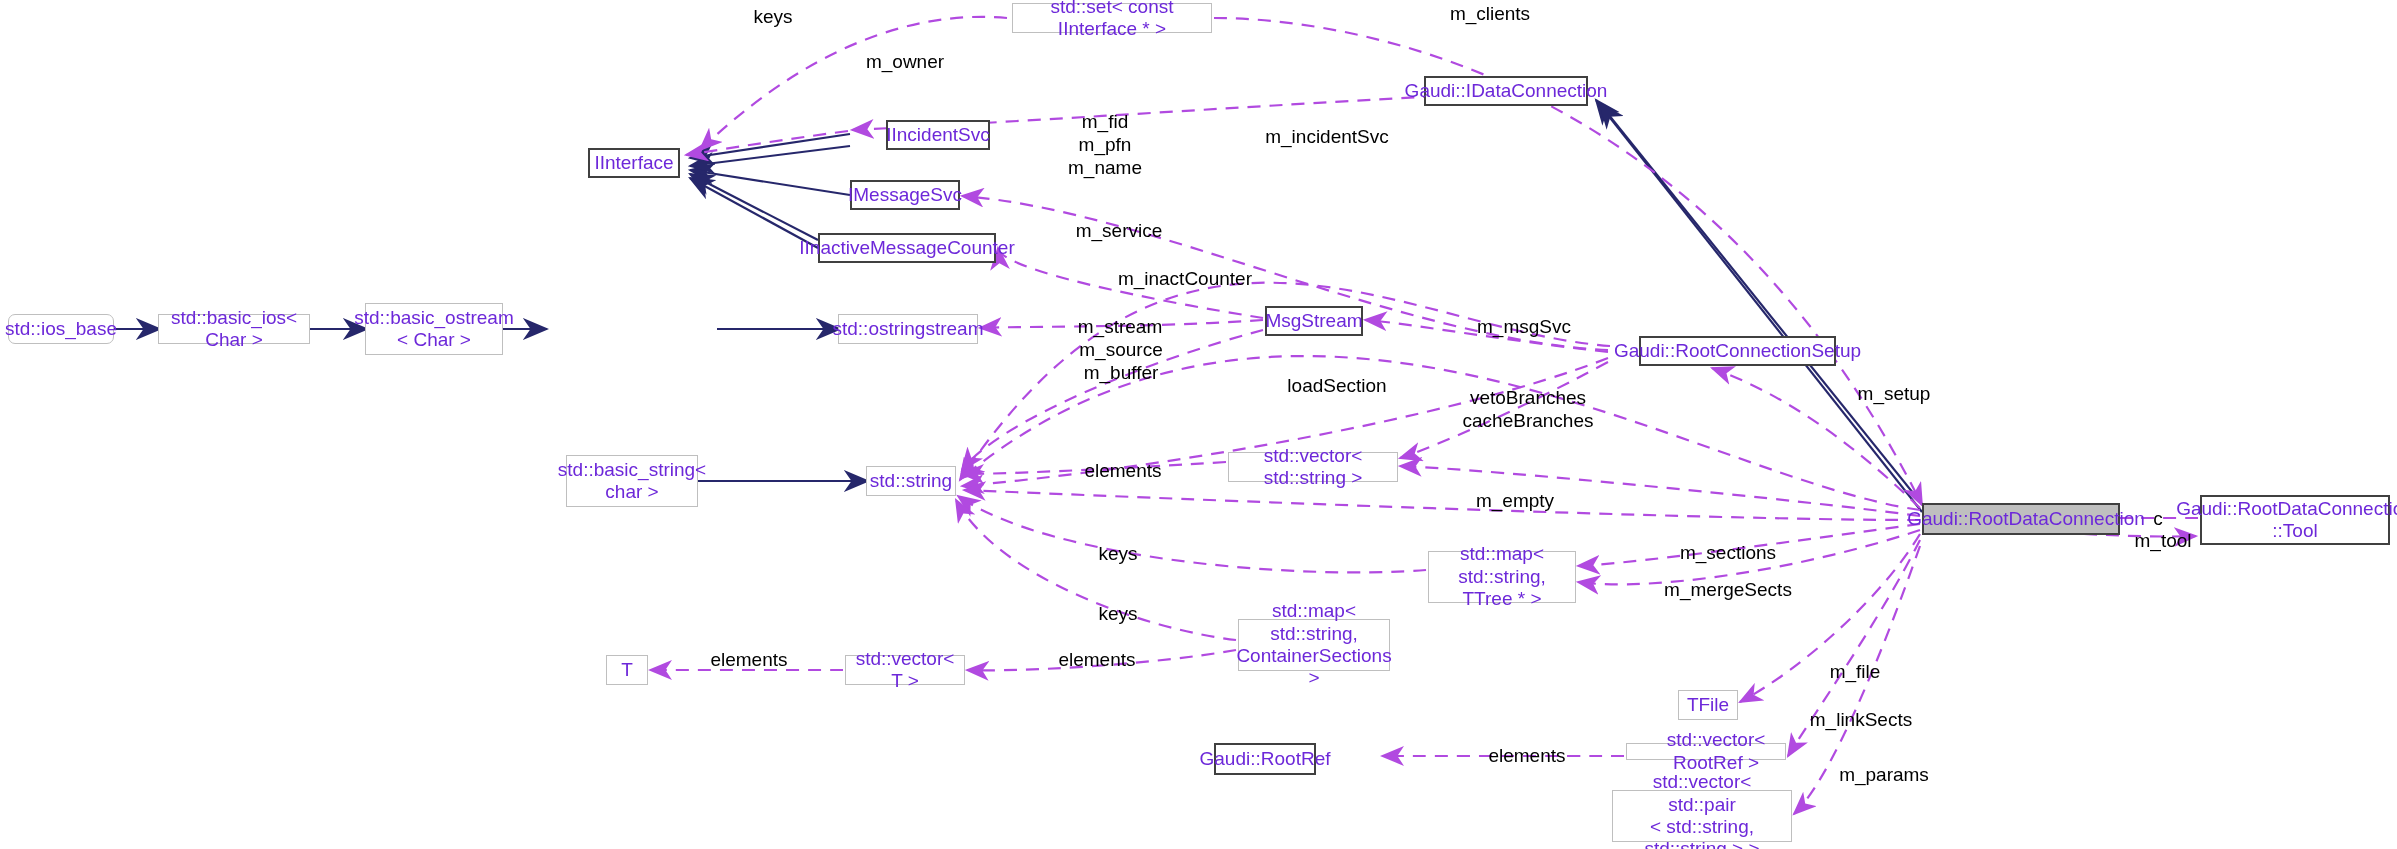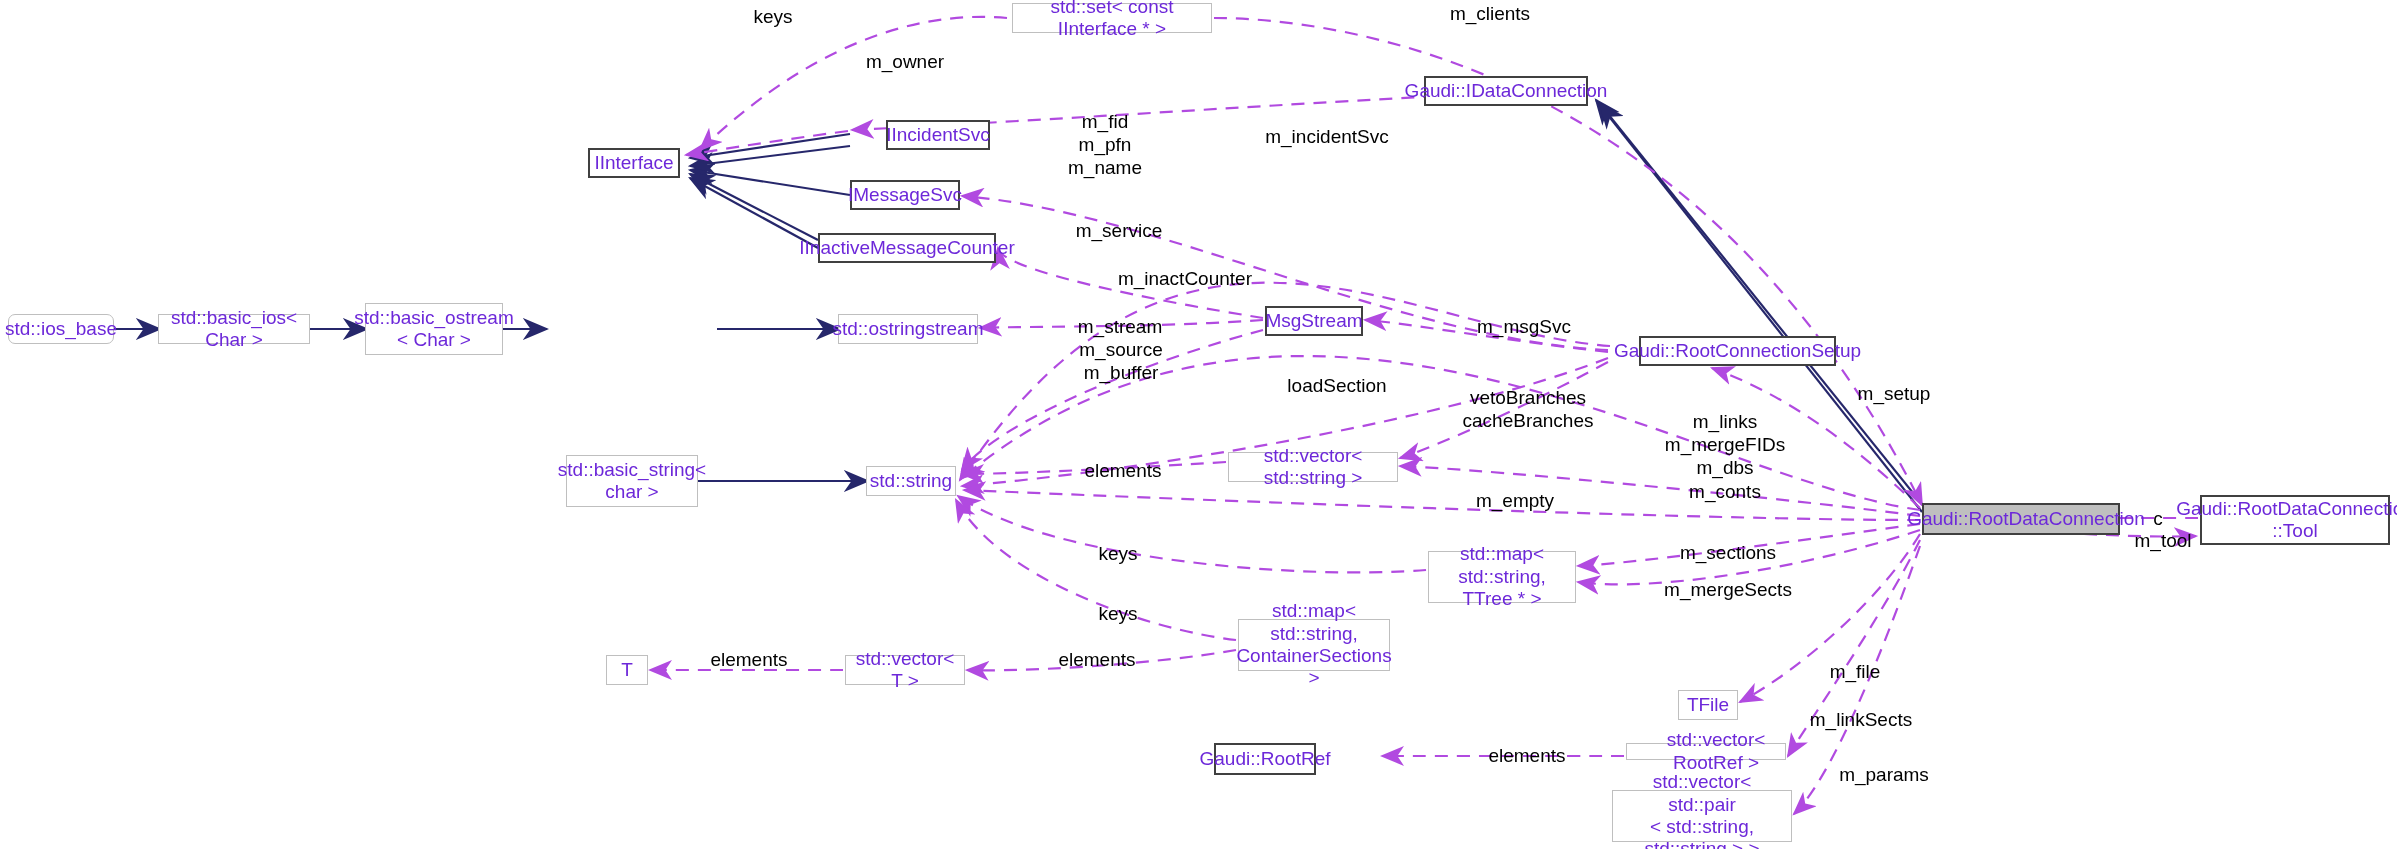--- a/index.html
+++ b/index.html
@@ -119,24 +119,20 @@
   <div class="elabel" style="left:1258px;top:125px;width:138px;">m_incidentSvc</div>
   <div class="elabel" style="left:1066px;top:219px;width:106px;">m_service</div>
   <div class="elabel" style="left:1104px;top:267px;width:148px;text-align:right;">m_inactCounter</div>
   <div class="elabel" style="left:1068px;top:315px;width:104px;">m_stream</div>
   <div class="elabel" style="left:1073px;top:338px;width:96px;">m_source
 m_buffer</div>
   <div class="elabel" style="left:1470px;top:315px;width:108px;">m_msgSvc</div>
   <div class="elabel" style="left:1275px;top:374px;width:124px;">loadSection</div>
   <div class="elabel" style="left:1455px;top:386px;width:146px;">vetoBranches
 cacheBranches</div>
-  <div class="elabel" style="left:1662px;top:410px;width:126px;">m_links
-m_mergeFIDs
-m_dbs
-m_conts</div>
   <div class="elabel" style="left:1833px;top:382px;width:90px;padding-left:16px;">m_setup</div>
   <div class="elabel" style="left:1074px;top:459px;width:98px;">elements</div>
   <div class="elabel" style="left:1467px;top:489px;width:96px;">m_empty</div>
   <div class="elabel" style="left:1089px;top:542px;width:58px;">keys</div>
   <div class="elabel" style="left:1670px;top:541px;width:116px;">m_sections</div>
   <div class="elabel" style="left:1655px;top:578px;width:146px;">m_mergeSects</div>
   <div class="elabel" style="left:1089px;top:602px;width:58px;">keys</div>
   <div class="elabel" style="left:700px;top:648px;width:98px;">elements</div>
   <div class="elabel" style="left:1048px;top:648px;width:98px;">elements</div>
   <div class="elabel" style="left:1819px;top:660px;width:72px;">m_file</div>

